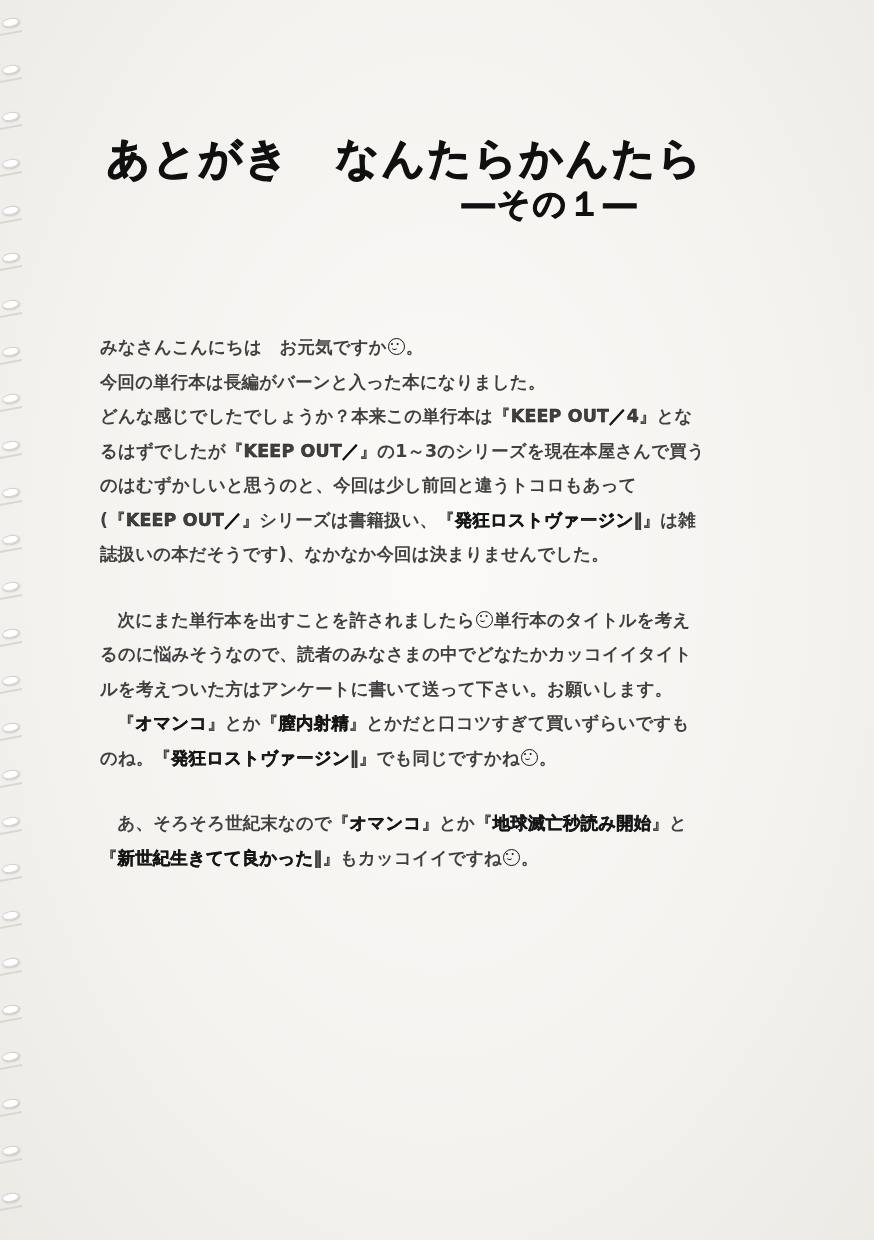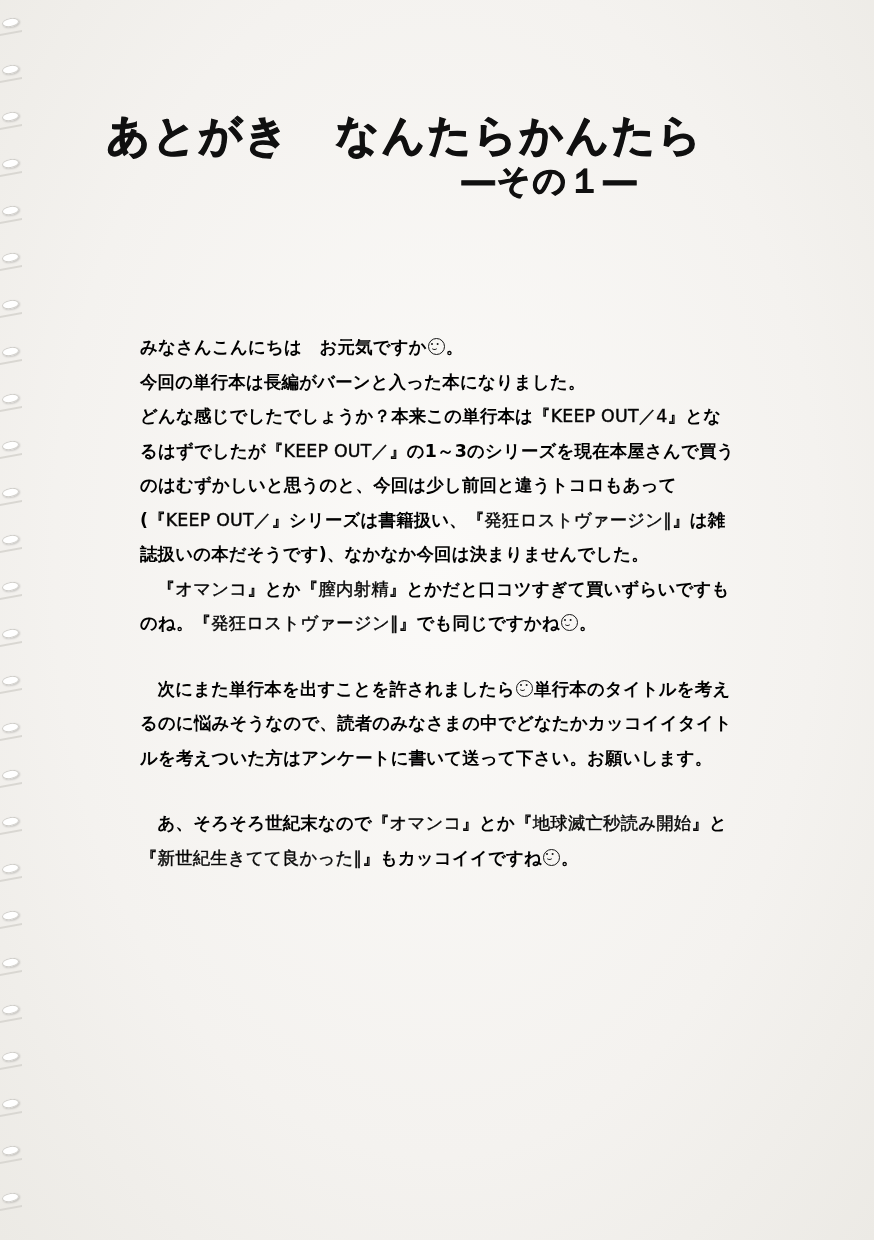--- a/index.html
+++ b/index.html
@@ -53,21 +53,21 @@
   .content {
     position: absolute;
     left: 0; top: 0;
     width: 874px;
     height: 1240px;
   }
 
   
   .title-block {
     position: absolute;
-    top: 112px;
+    top: 135px;
     left: 0;
     width: 770px;
     text-align: center;
   }
   .title-main {
     font-family: "DejaVu Sans", "Liberation Sans", sans-serif;
     font-weight: 700;
     font-size: 43px;
     letter-spacing: 2px;
     color: #101010;
@@ -86,37 +86,36 @@
   }
 
   
   .body-text {
     position: absolute;
     top: 330px;
     left: 100px;
     width: 672px;
     font-size: 17.4px;
     font-weight: 600;
-    color: #000000;
+    color: #404040;
     line-height: 34.5px;
     letter-spacing: 0.2px;
     text-align: justify;
-    margin-left: 40px;
   }
   .para {
     margin: 0;
   }
   .para + .para {
     margin-top: 0px;
   }
   .para.gap {
     margin-top: 31px;
   }
   .b {
-    font-weight: 400;
+    font-weight: 700;
     -webkit-text-stroke: 0.45px #141414;
   }
   .emoji {
     display: inline-block;
     width: 15px;
     height: 15px;
     border-radius: 50%;
     border: 1.6px solid #141414;
     position: relative;
     vertical-align: -2px;
@@ -210,28 +209,28 @@
   <div class="body-text" id="body">
       <div class="para">
         <div>みなさんこんにちは　お元気ですか<span class="emoji"></span>。</div>
         <div>今回の単行本は長編がバーンと入った本になりました。</div>
         <div>どんな感じでしたでしょうか？本来この単行本は『<span class="b">KEEP OUT／4</span>』とな</div>
         <div>るはずでしたが『<span class="b">KEEP OUT／</span>』の1～3のシリーズを現在本屋さんで買う</div>
         <div>のはむずかしいと思うのと、今回は少し前回と違うトコロもあって</div>
         <div>(『<span class="b">KEEP OUT／</span>』シリーズは書籍扱い、『<span class="b">発狂ロストヴァージン∥</span>』は雑</div>
         <div>誌扱いの本だそうです)、なかなか今回は決まりませんでした。</div>
       </div>
-      <div class="para">
-        <div>　『<span class="b">オマンコ</span>』とか『<span class="b">膣内射精</span>』とかだと口コツすぎて買いずらいですも</div>
-        <div>のね。『<span class="b">発狂ロストヴァージン∥</span>』でも同じですかね<span class="emoji"></span>。</div>
-      </div>
       <div class="para gap">
         <div>　次にまた単行本を出すことを許されましたら<span class="emoji"></span>単行本のタイトルを考え</div>
         <div>るのに悩みそうなので、読者のみなさまの中でどなたかカッコイイタイト</div>
         <div>ルを考えついた方はアンケートに書いて送って下さい。お願いします。</div>
       </div>
+      <div class="para">
+        <div>　『<span class="b">オマンコ</span>』とか『<span class="b">膣内射精</span>』とかだと口コツすぎて買いずらいですも</div>
+        <div>のね。『<span class="b">発狂ロストヴァージン∥</span>』でも同じですかね<span class="emoji"></span>。</div>
+      </div>
       <div class="para gap">
         <div>　あ、そろそろ世紀末なので『<span class="b">オマンコ</span>』とか『<span class="b">地球滅亡秒読み開始</span>』と</div>
         <div>『<span class="b">新世紀生きてて良かった∥</span>』もカッコイイですね<span class="emoji"></span>。</div>
       </div>
     </div>
 
 </div>
 
 </body></html>

